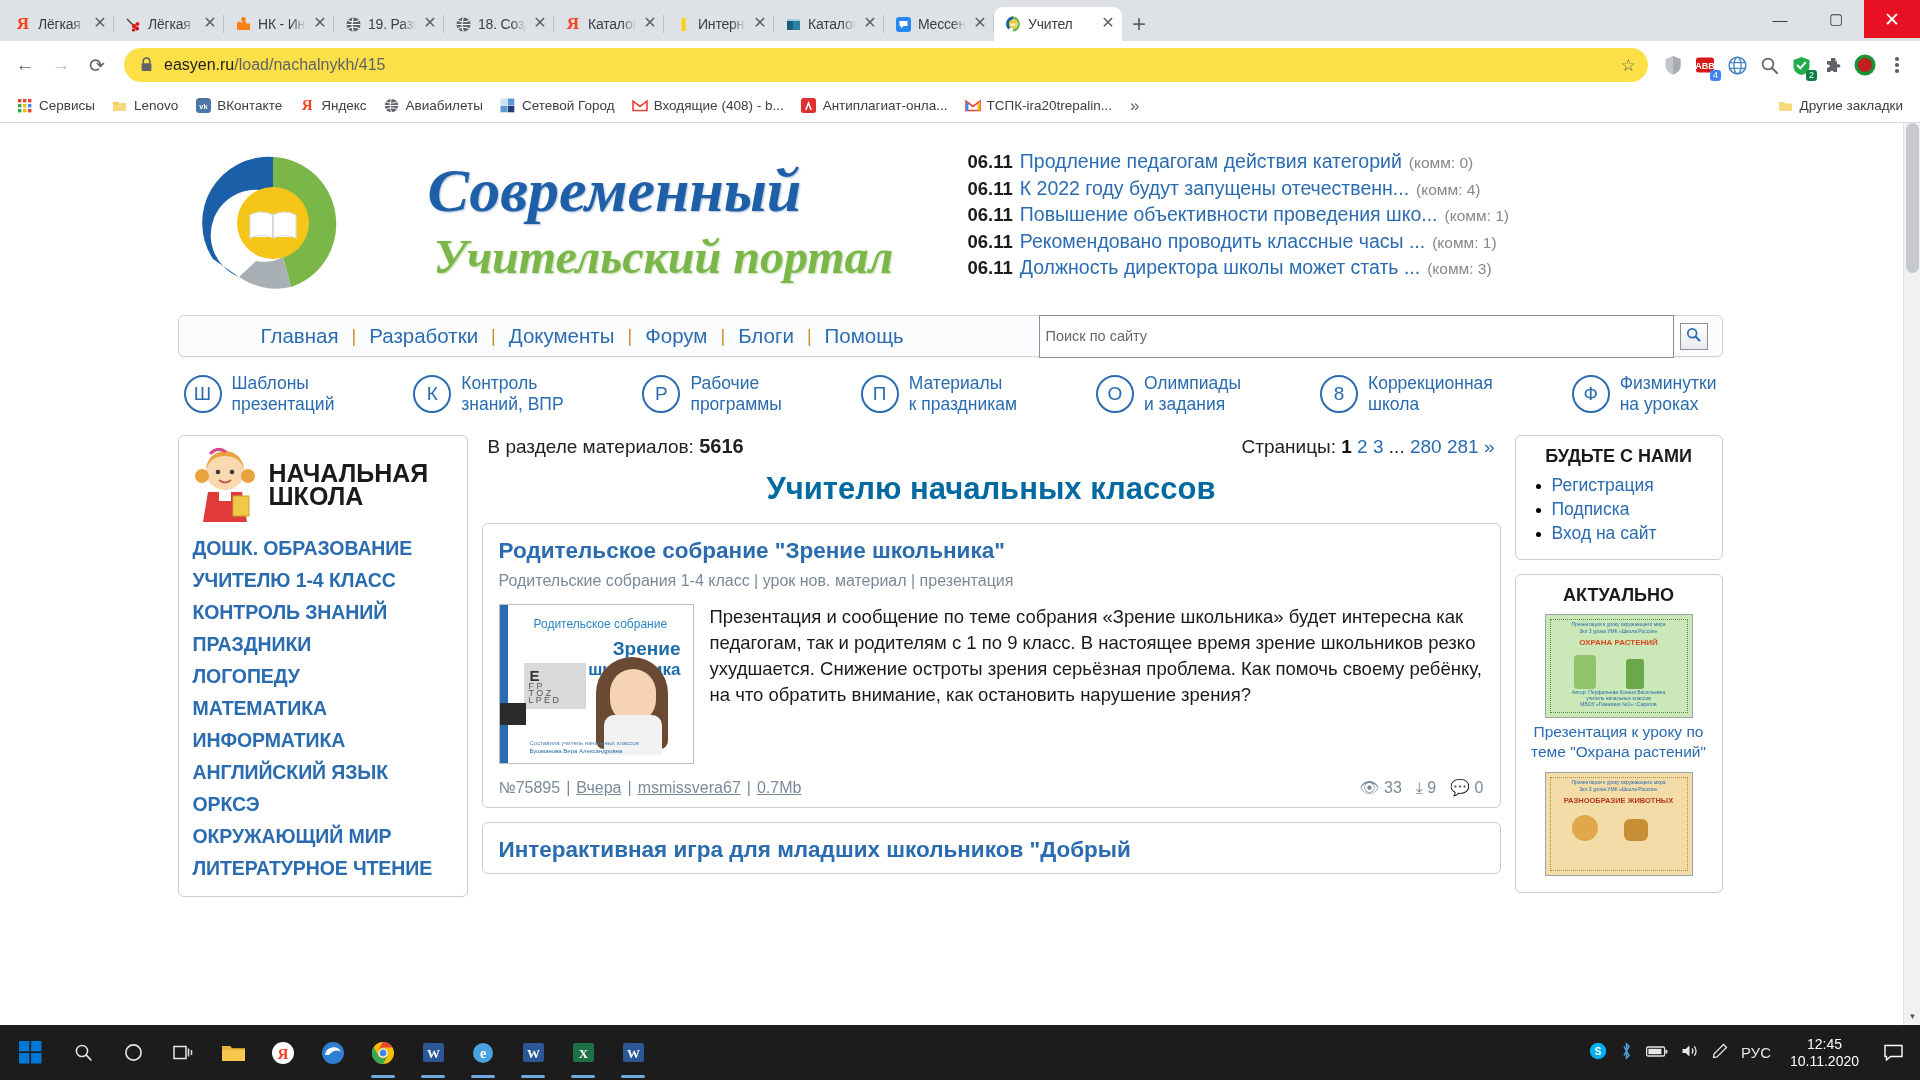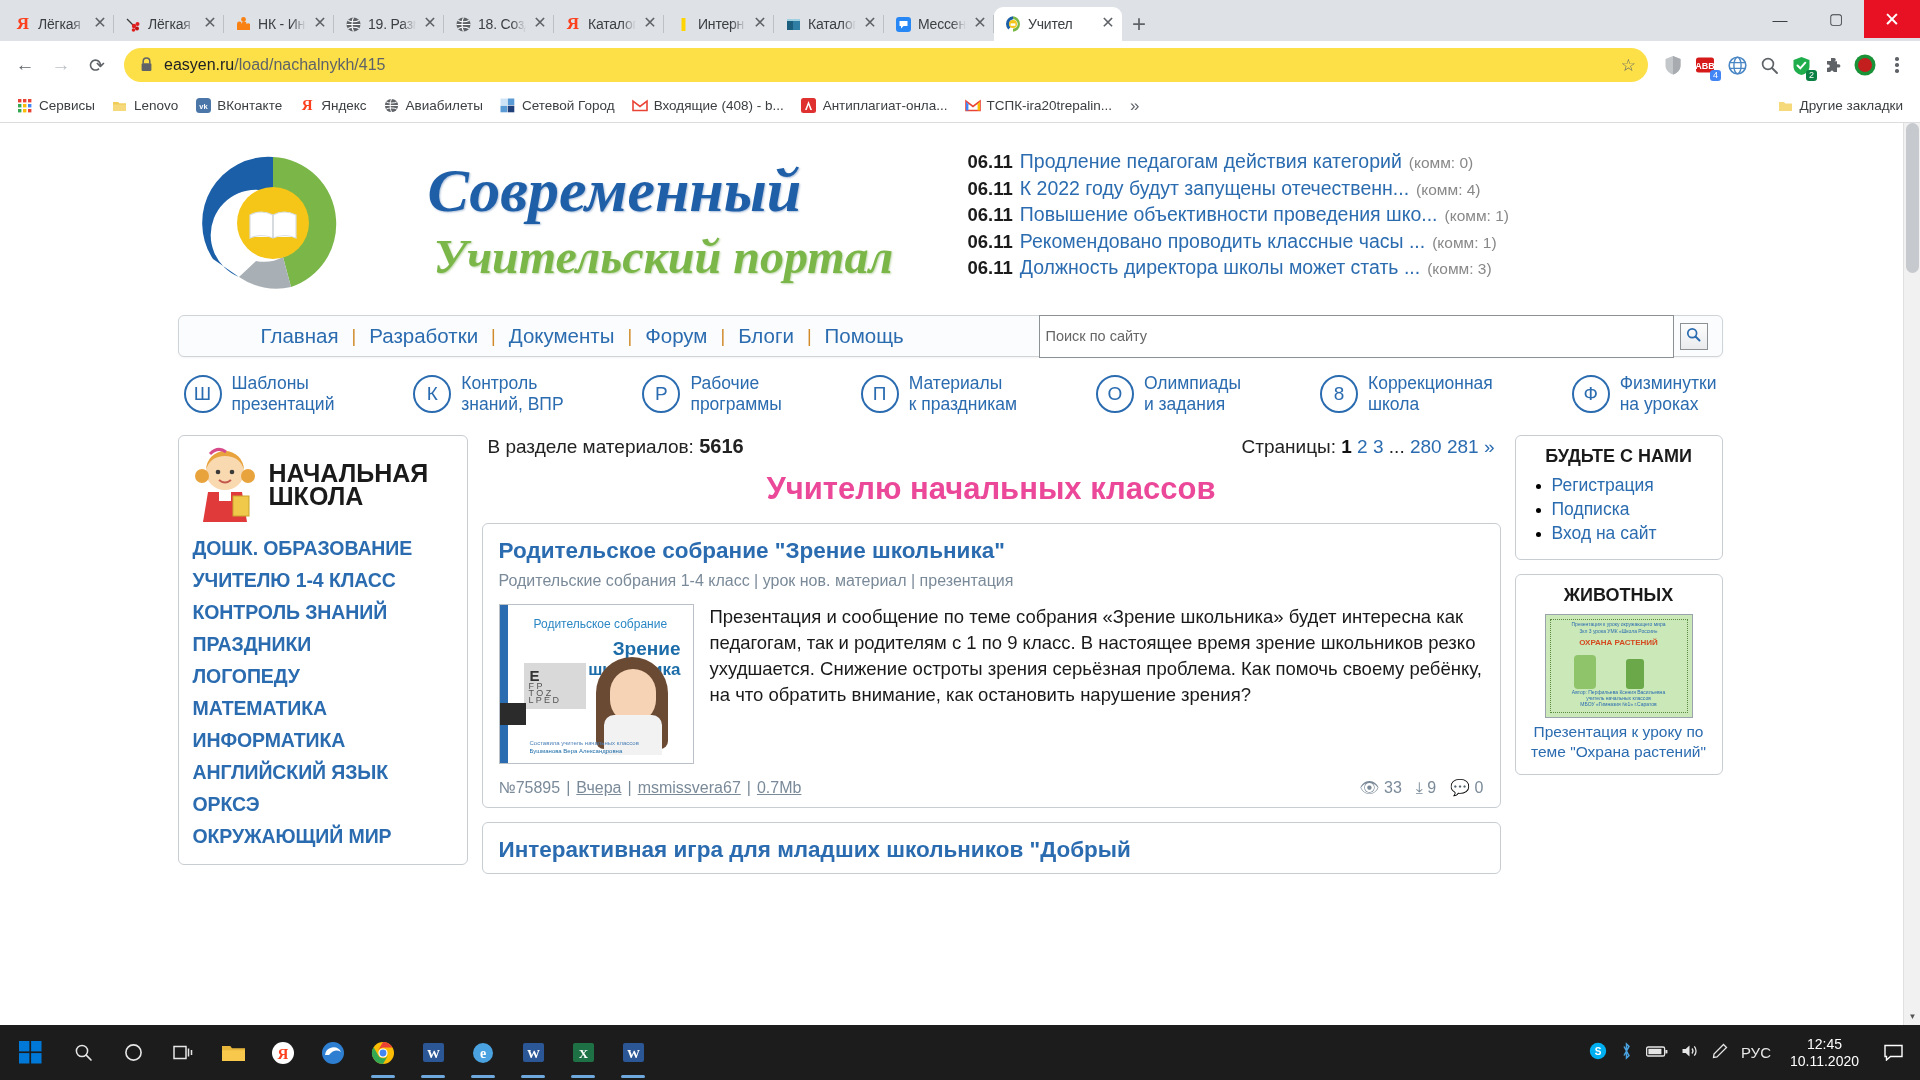--- a/index.html
+++ b/index.html
@@ -111,21 +111,21 @@
   .lcol-head .girl { width:72px; height:78px; flex-shrink:0; }
   .lcol-head .ht { font-size:25px; font-weight:bold; color:#1a1a1a; line-height:23px; }
   .lcol ul { list-style:none; padding:0 14px; }
   .lcol li a { display:block; font-size:19.5px; font-weight:bold; color:#2b6cb0; padding:4px 0; line-height:24px; letter-spacing:-.1px; }
 
   .ccol { flex:1; }
   .ctop { display:flex; justify-content:space-between; align-items:baseline; font-size:19px; color:#222; padding:0 6px; }
   .ctop .cnt { font-weight:bold; font-size:20px; }
   .ctop a { color:#2b6cb0; }
   .ctop .cur { font-weight:bold; color:#111; }
-  .ptitle { text-align:center; font-size:31px; font-weight:bold; color:#ec4899; margin:13px 0 16px; }
+  .ptitle { text-align:center; font-size:31px; font-weight:bold; color:#0369a1; margin:13px 0 16px; }
 
   .card { border:1px solid #c8cdd2; border-radius:6px; background:#fff; padding:14px 16px 10px; margin-bottom:14px; }
   .card h3 { font-size:22.5px; color:#2b6cb0; font-weight:bold; margin-bottom:8px; }
   .card .meta { font-size:16px; color:#7a8a99; margin-bottom:14px; }
   .card .body { display:flex; gap:16px; }
   .thumb { width:195px; height:160px; border:1px solid #b9c0c7; flex-shrink:0; background:#fff; position:relative; overflow:hidden; }
   .card .desc { font-size:18.5px; line-height:26px; color:#1a1a1a; }
   .card .foot { margin-top:14px; display:flex; align-items:center; font-size:16px; color:#7a8a99; gap:6px; }
   .card .foot a { color:#7a8a99; text-decoration:underline; }
   .card .foot .stats { margin-left:auto; display:flex; gap:14px; align-items:center; }
@@ -626,20 +626,23 @@
                   <a>ИНФОРМАТИКА</a>
                 </li>
               <li>
                   <a>АНГЛИЙСКИЙ ЯЗЫК</a>
                 </li>
               <li>
                   <a>ОРКСЭ</a>
                 </li>
               <li>
                   <a>ОКРУЖАЮЩИЙ МИР</a>
+                </li>
+              <li>
+                  <a>ЛИТЕРАТУРНОЕ ЧТЕНИЕ</a>
                 </li>
             </ul>
           </div>
 
           <div class="ccol">
             <div class="ctop">
               <div>
                 <span>В разделе материалов:</span>
                 <span class="cnt">5616</span>
               </div>
@@ -711,34 +714,41 @@
             <div class="rbox">
               <div class="rh">БУДЬТЕ С НАМИ</div>
               <ul>
                 <li><a>Регистрация</a></li>
                 <li><a>Подписка</a></li>
                 <li><a>Вход на сайт</a></li>
               </ul>
             </div>
 
             <div class="rbox">
-              <div class="rh">ЖИВОТНЫХ</div>
+              <div class="rh">АКТУАЛЬНО</div>
 
               <div class="rthumb" style="background:#cbe8b8;position:relative;">
                 <div style="position:absolute;inset:4px;border:1px dotted #5a8a3f;"></div>
                 <div style="position:absolute;top:6px;left:0;right:0;text-align:center;font-size:5px;color:#2b6cb0;line-height:7px;">Презентация к уроку окружающего мира<br>3кл 3 урока УМК «Школа России»</div>
                 <div style="position:absolute;top:23px;left:0;right:0;text-align:center;font-size:8px;font-weight:bold;color:#d4491f;">ОХРАНА РАСТЕНИЙ</div>
                 <div style="position:absolute;top:40px;left:28px;width:22px;height:34px;background:#8fc46a;border-radius:4px;"></div>
                 <div style="position:absolute;top:44px;left:80px;width:18px;height:30px;background:#6aa849;border-radius:3px;"></div>
                 <div style="position:absolute;bottom:10px;left:0;right:0;text-align:center;font-size:5px;color:#2b6cb0;">Автор: Перфильева Ксения Васильевна<br>учитель начальных классов<br>МБОУ «Гимназия №1» г.Саратов</div>
               </div>
               <div class="rcap">
                 <a>Презентация к уроку по теме "Охрана растений"</a>
               </div>
 
+              <div class="rthumb" style="background:#f3dca7;position:relative;margin-top:10px;">
+                <div style="position:absolute;inset:4px;border:1px dotted #b08a3f;"></div>
+                <div style="position:absolute;top:6px;left:0;right:0;text-align:center;font-size:5px;color:#2b6cb0;line-height:7px;">Презентация к уроку окружающего мира<br>3кл 3 урока УМК «Школа России»</div>
+                <div style="position:absolute;top:23px;left:0;right:0;text-align:center;font-size:7.5px;font-weight:bold;color:#b5391f;">РАЗНООБРАЗИЕ ЖИВОТНЫХ</div>
+                <div style="position:absolute;top:42px;left:26px;width:26px;height:26px;background:#e0a84a;border-radius:50%;"></div>
+                <div style="position:absolute;top:46px;left:78px;width:24px;height:22px;background:#c98f37;border-radius:6px;"></div>
+              </div>
             </div>
           </div>
 
         </div>
       </div>
     </div>
 
     <div class="sbar">
       <div class="arr up">▲</div>
       <div class="thumbv"></div>

